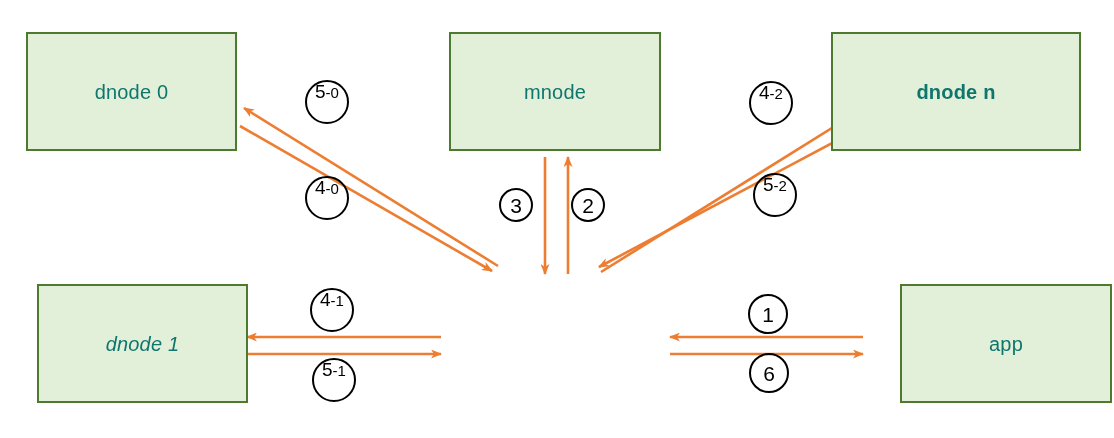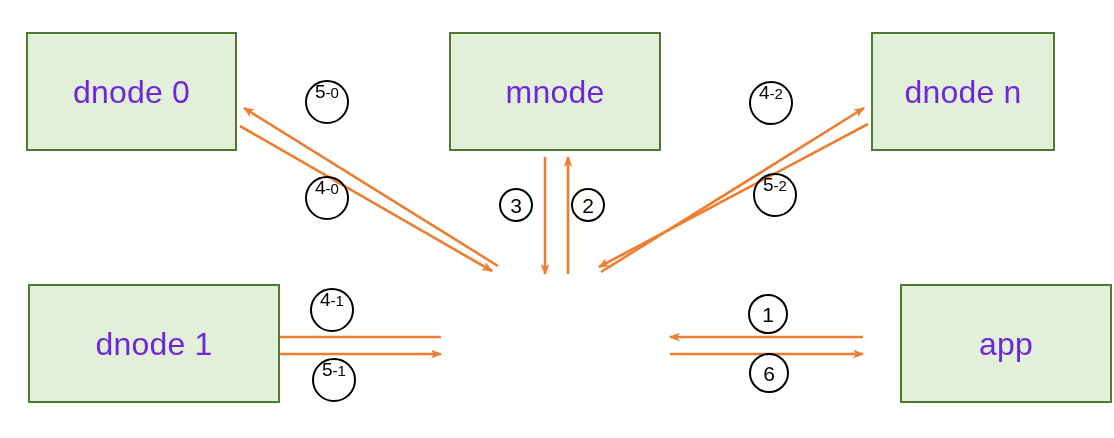--- a/index.html
+++ b/index.html
@@ -28,22 +28,22 @@
     position: absolute;
     box-sizing: border-box;
     background: #e2efd9;
     border: 2px solid #4d7a2e;
     display: flex;
     align-items: center;
     justify-content: center;
   }
   .node-label {
     font-family: "Liberation Sans", sans-serif;
-    font-size: 32px;
-    color: #6d28d9;
+    font-size: 20px;
+    color: #0f766e;
     letter-spacing: 0.2px;
     line-height: 1;
     white-space: nowrap;
   }
   .step-badge {
     position: absolute;
     box-sizing: border-box;
     border: 2.4px solid #000000;
     border-radius: 50%;
     background: transparent;
@@ -123,25 +123,25 @@
   </svg>
 
   <div class="node-box" style="left:26px; top:32px; width:211px; height:119px;">
     <span class="node-label">dnode 0</span>
   </div>
 
   <div class="node-box" style="left:449px; top:32px; width:212px; height:119px;">
     <span class="node-label">mnode</span>
   </div>
 
-  <div class="node-box" style="left:871px; top:32px; width:184px; height:119px;">
+  <div class="node-box" style="left:831px; top:32px; width:250px; height:119px;font-weight:bold;">
     <span class="node-label">dnode n</span>
   </div>
 
-  <div class="node-box" style="left:28px; top:284px; width:252px; height:119px;">
+  <div class="node-box" style="left:37px; top:284px; width:211px; height:119px;font-style:italic;">
     <span class="node-label">dnode 1</span>
   </div>
 
 
   <div class="node-box" style="left:871px; top:284px; width:212px; height:119px;margin-left:29px;">
     <span class="node-label">app</span>
   </div>
 
   <div class="step-badge" style="left:305px; top:80px; width:44px; height:44px;">
     <span class="main">5</span>

